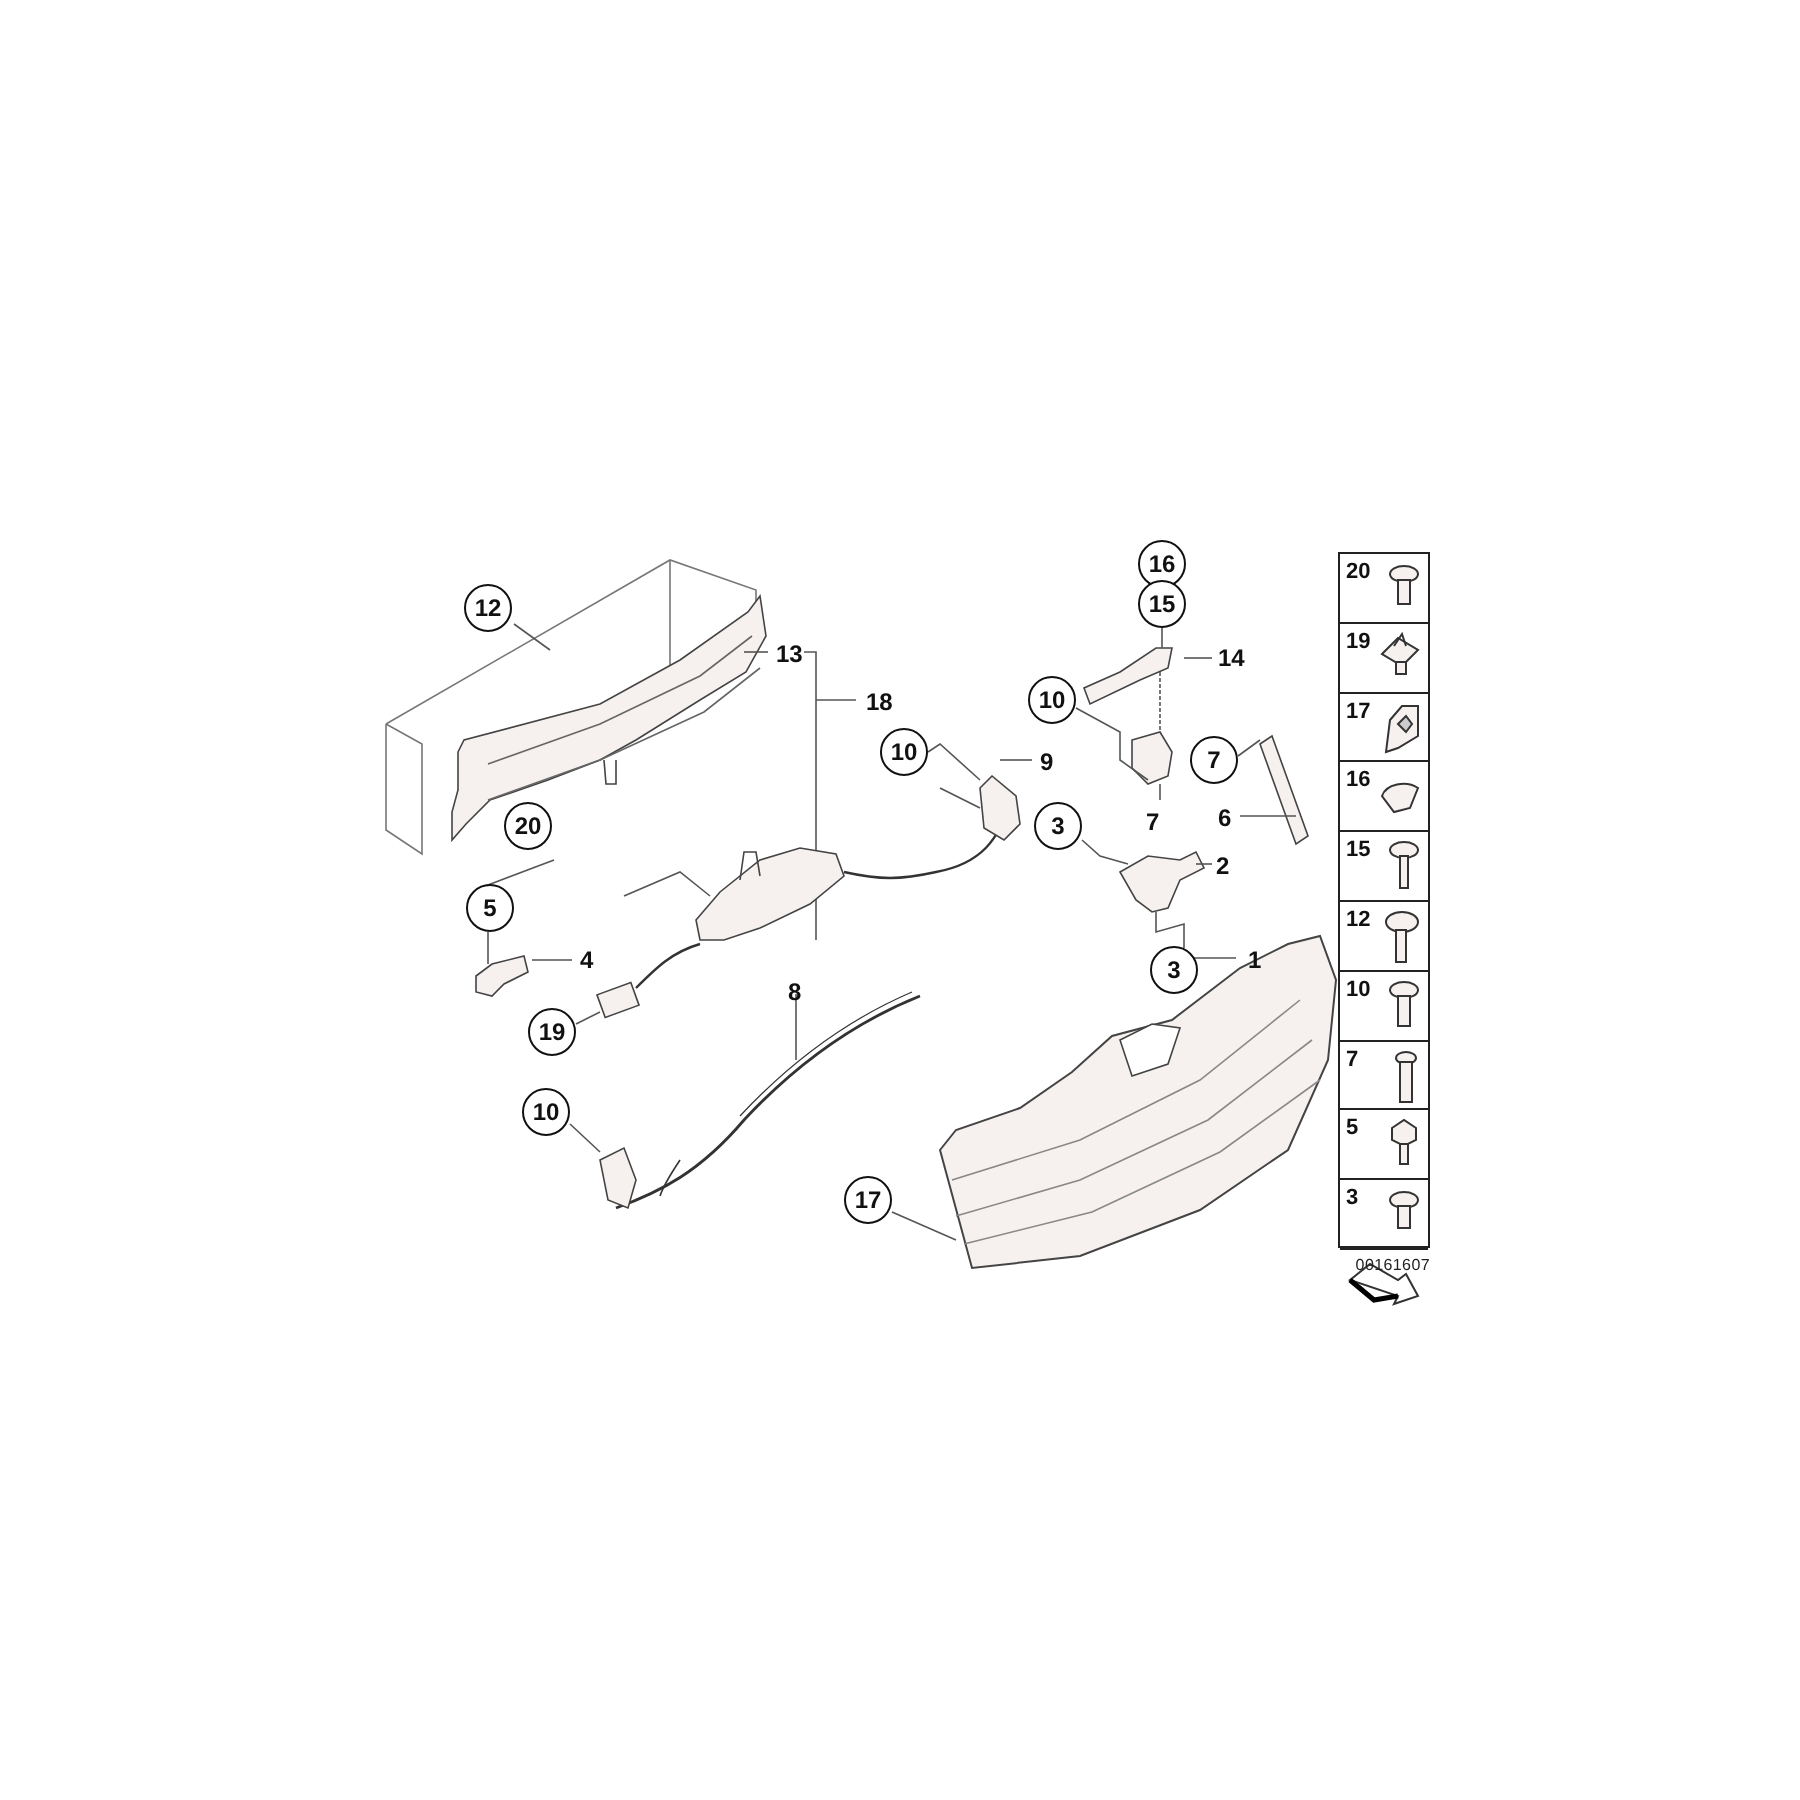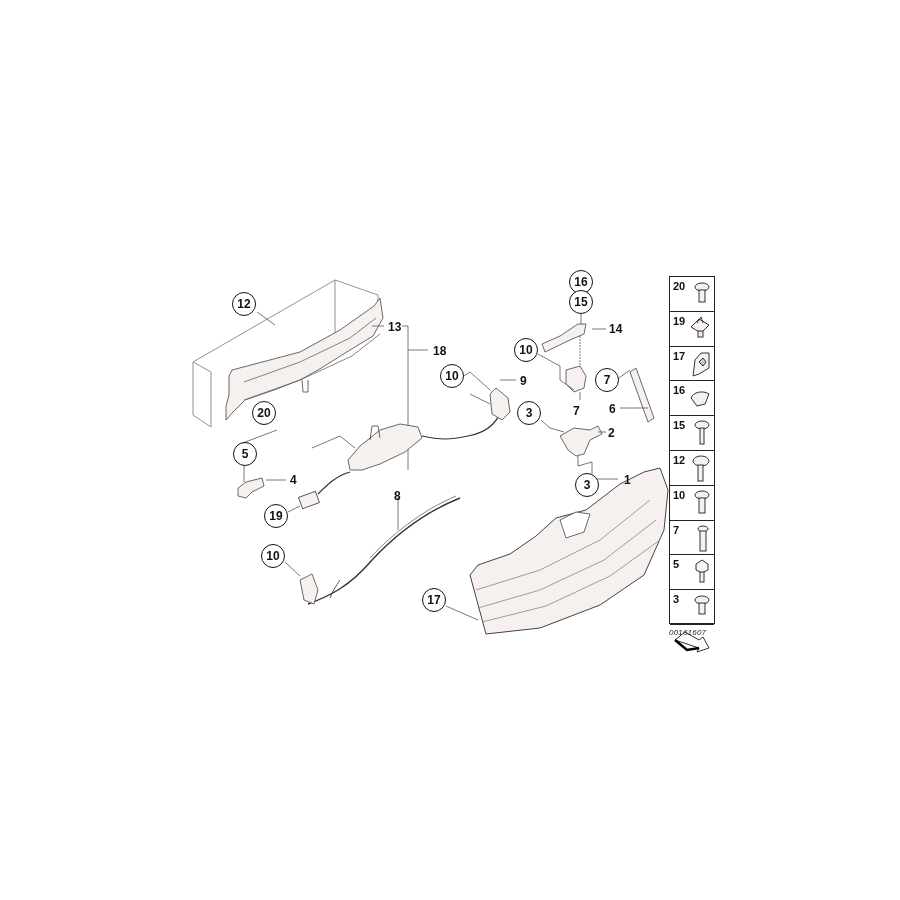--- a/index.html
+++ b/index.html
@@ -6,21 +6,21 @@
   body{width:900px;height:900px;position:relative;overflow:hidden;font-family:"Liberation Sans",sans-serif;}
   #diagram{position:absolute;left:0;top:0;width:900px;height:900px;}
   .callout{position:absolute;width:24px;height:24px;border:1.6px solid #111;border-radius:50%;background:#fff;
     box-sizing:border-box;display:flex;align-items:center;justify-content:center;font-weight:bold;font-size:12px;color:#111;}
   .plain{position:absolute;font-weight:bold;font-size:12px;color:#111;line-height:12px;}
   .strip{position:absolute;left:669px;top:276px;width:46px;height:348px;border:1px solid #222;box-sizing:border-box;background:#fff;}
   .cell{position:relative;height:34.8px;border-bottom:1px solid #222;box-sizing:border-box;}
   .cell:last-child{border-bottom:none;}
   .cell .num{position:absolute;left:3px;top:3px;font-weight:bold;font-size:11px;color:#111;}
   .cell svg{position:absolute;right:3px;top:3px;}
-  .docid{position:absolute;left:669px;top:628px;width:46px;text-align:left;font-size:8px;color:#222;letter-spacing:0.2px;font-style:italic;}
+  .docid{position:absolute;left:669px;top:628px;width:46px;text-align:right;font-size:8px;color:#222;letter-spacing:0.2px;}
 </style>
 </head>
 <body>
 
 <div id="diagram">
   <svg width="900" height="900" viewBox="0 0 900 900" style="position:absolute;left:0;top:0" fill="none" stroke="#333" stroke-width="0.8">
 
     <g>
       <polyline points="193,362 193,415 211,427 211,372 193,362" stroke="#777"></polyline>
       <polyline points="193,362 335,280 378,295 378,305" stroke="#777"></polyline>

